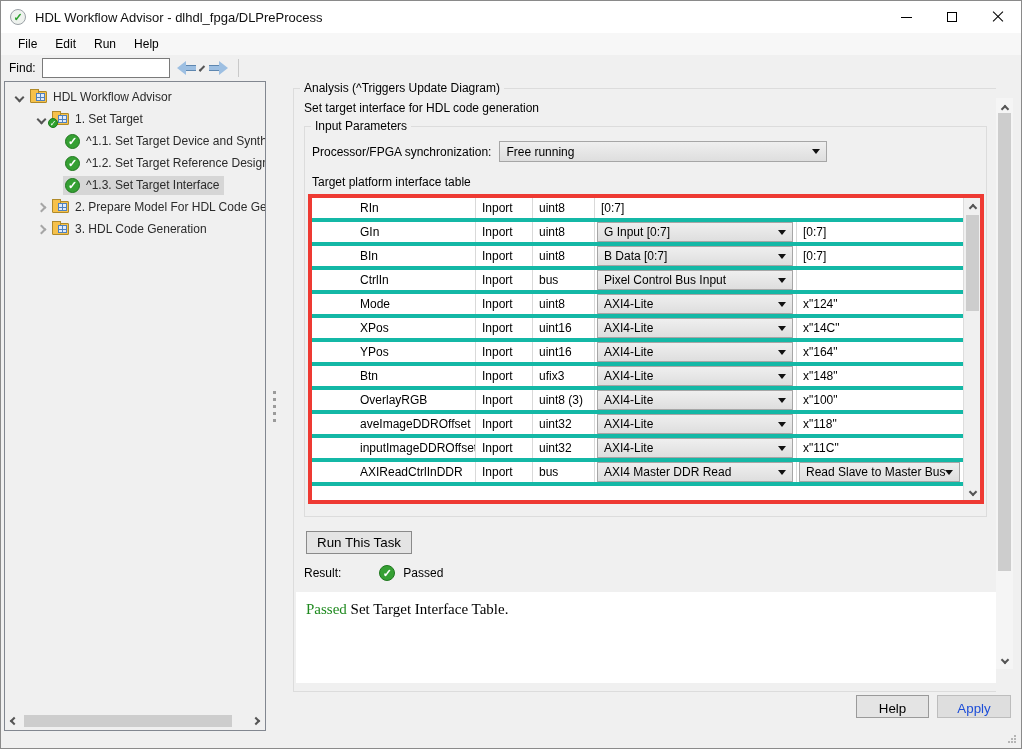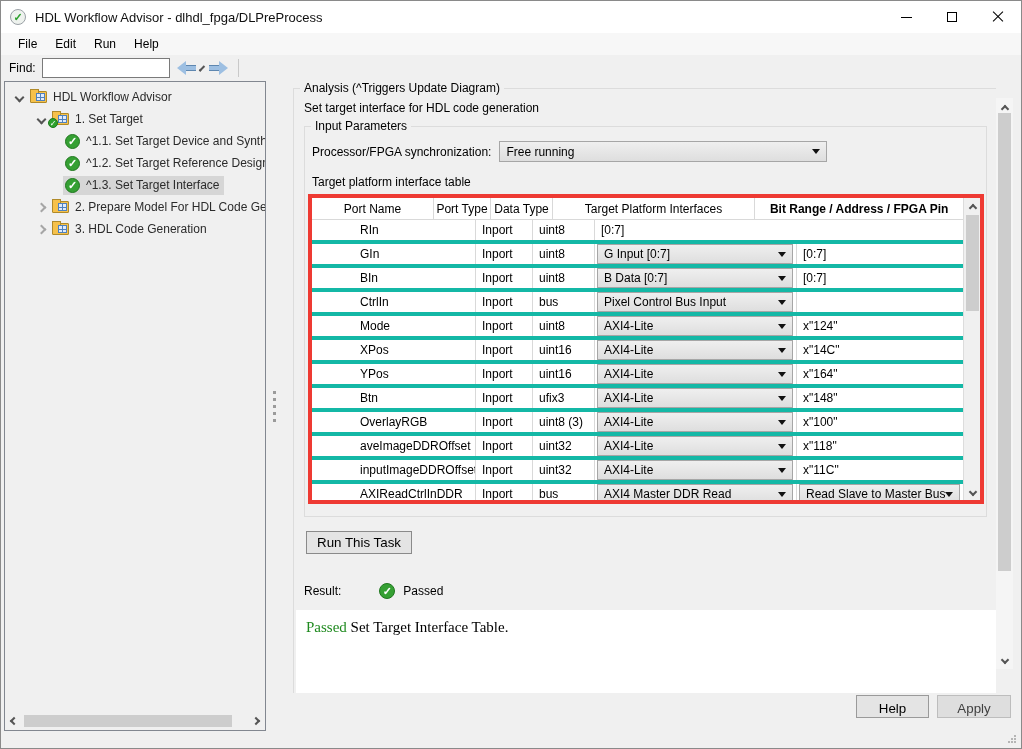--- a/index.html
+++ b/index.html
@@ -108,36 +108,36 @@
   .c.col3 { padding-left:2px; }
   .c.col4.has-combo { padding-left:2px; }
 
   .tbl-vscroll { width:17px; background:#f0f0f0; position:relative; flex:0 0 auto; border-left:1px solid #dcdcdc; }
   .tbl-vscroll .arr-up { position:absolute; top:2px; left:0; width:17px; text-align:center; }
   .tbl-vscroll .arr-dn { position:absolute; bottom:2px; left:0; width:17px; text-align:center; }
   .tbl-vscroll .thumb { position:absolute; top:17px; left:2px; width:13px; height:96px; background:#cdcdcd; }
 
   .btn { display:inline-block; background:#e4e4e4; border:1px solid #8a8a8a; padding:3px 10px; }
   .run-btn { margin:14px 0 0 12px; }
-  .result-row { display:flex; align-items:center; margin:29px 0 0 10px; }
+  .result-row { display:flex; align-items:center; margin:11px 0 0 10px; }
   .result-icon { width:16px; height:16px; border-radius:50%; background:#35a033; border:1px solid #20781f; color:#fff; font-size:11px; line-height:14px; text-align:center; font-weight:bold; margin-left:38px; }
   .result-value { margin-left:8px; }
   .msg-box { margin:11px 4px 0 2px; background:#fff; height:91px; padding:9px 10px; font-family:"Liberation Serif", serif; font-size:15px; }
   .msg-status { color:#1f8a1f; }
 
   
   .vscroll { position:absolute; left:995px; top:97px; width:17px; height:571px; background:#f5f5f5; }
   .vscroll .arr-up { position:absolute; top:3px; left:0; width:17px; text-align:center; }
   .vscroll .arr-dn { position:absolute; bottom:3px; left:0; width:17px; text-align:center; }
   .vscroll .thumb { position:absolute; top:15px; left:2px; width:13px; height:458px; background:#cdcdcd; }
 
   
   .footer-btn { position:absolute; top:694px; height:23px; text-align:center; padding-top:3px; }
   .help-btn { left:855px; width:73px; background:#e4e4e4; border:1px solid #9a9a9a; }
-  .apply-btn { left:936px; width:74px; background:#dedede; border:1px solid #bdbdbd; color:#404040; }
+  .apply-btn { left:936px; width:74px; background:#dedede; border:1px solid #bdbdbd; color:#1d4ed8; }
   .grip { position:absolute; right:4px; bottom:4px; width:10px; height:10px;
           background:
             radial-gradient(circle at 2px 8px,#b5b5b5 1px,transparent 1.2px),
             radial-gradient(circle at 5px 8px,#b5b5b5 1px,transparent 1.2px),
             radial-gradient(circle at 8px 8px,#b5b5b5 1px,transparent 1.2px),
             radial-gradient(circle at 5px 5px,#b5b5b5 1px,transparent 1.2px),
             radial-gradient(circle at 8px 5px,#b5b5b5 1px,transparent 1.2px),
             radial-gradient(circle at 8px 2px,#b5b5b5 1px,transparent 1.2px); }
 </style>
 </head>
@@ -284,27 +284,20 @@
           <div class="combo sync-combo">
             <span class="combo-txt">Free running</span>
             <span class="dtri"></span>
           </div>
         </div>
 
         <div class="table-caption">Target platform interface table</div>
 
         <div class="red-box">
           <div class="tbl">
-            <div class="thead">
-              <div class="th col0">Port Name</div>
-              <div class="th col1">Port Type</div>
-              <div class="th col2">Data Type</div>
-              <div class="th col3">Target Platform Interfaces</div>
-              <div class="th col4">Bit Range / Address / FPGA Pin</div>
-            </div>
             <div>
                 <div class="trow">
                   <div class="c col0">RIn</div>
                   <div class="c col1">Inport</div>
                   <div class="c col2">uint8</div>
                   <div class="c col4">[0:7]</div>
                 </div>
                 <div class="trow">
                   <div class="c col0">GIn</div>
                   <div class="c col1">Inport</div>

